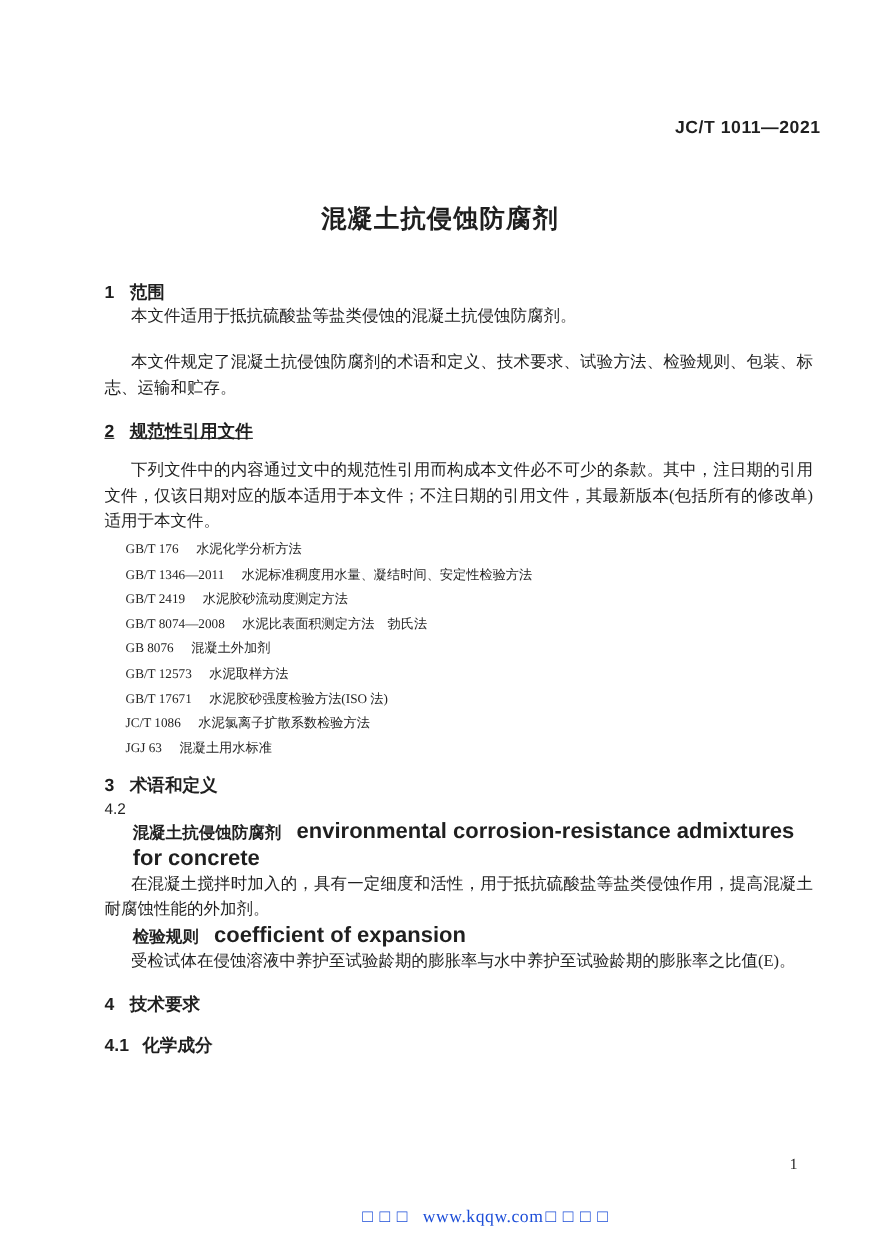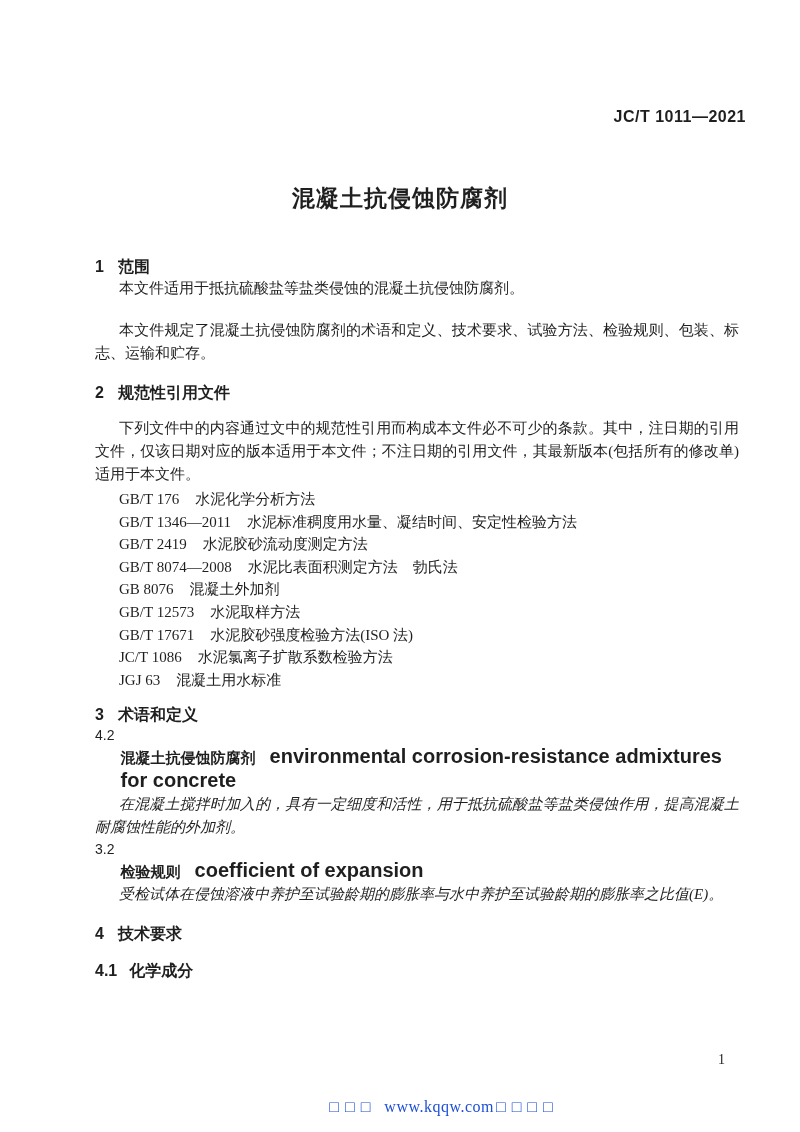--- a/index.html
+++ b/index.html
@@ -25,49 +25,49 @@
   }
   .content {
     position:absolute; top:252px; left:81px; width:644px;margin-left:14px;
   }
   .sec-heading {
     font-family:"Liberation Sans","DejaVu Sans",sans-serif;
     font-weight:bold; font-size:16px; line-height:20px;
   }
   .sec-heading .sec-num { margin-right:14px; }
   .h1-scope { margin-top:5px; }
-  .h2-refs  { margin-top:18px; }
+  .h2-refs  { margin-top:18px;text-decoration:underline; }
   .h3-terms { margin-top:14px; }
   .h4-req   { margin-top:18px; }
   .h41-sub  { margin-top:17px; }
   .h41-sub .sec-num { margin-right:12px; }
   .body-text {
     margin:0; font-size:15px; line-height:23px;
     text-align:justify; text-indent:1.6em;
   }
   .p-first { margin-top:19px; }
   .p-intro { margin-top:14px; }
   .p-terms-intro { margin-top:14px; }
   .ref-list { margin:2px 0 0 0; padding:0; list-style:none; }
-  .ref-item { font-size:15px; line-height:22.6px; margin-left:1.6em; }
+  .ref-item { font-size:12px; line-height:22.6px; margin-left:1.6em; }
   .ref-code { margin-right:16px; }
   .term-num {
     font-family:"Liberation Sans","DejaVu Sans",sans-serif;
     font-size:14px; line-height:20px;
   }
   .term-line { line-height:22px; margin-left:1.6em; }
   .term-cn {
     font-family:"Liberation Sans","DejaVu Sans",sans-serif;
     font-weight:bold; font-size:15px;
   }
   .term-en {
     font-family:Liberation Sans, sans-serif;
     font-weight:bold; font-size:20px; margin-left:14px;
   }
-  .def { text-indent:1.6em;font-style:italic; }
+  .def { text-indent:1.6em; }
   .page-number {
     position:absolute; top:1052px; right:75px;
     font-size:14px; font-family:"Liberation Serif",serif;
   }
   .footer-mark {
     position:absolute; top:1098px; left:0; width:100%;
     text-align:center; font-size:16px; color:#1d4ed8;
     font-family:Liberation Serif, serif;
     padding-left:44px;
   }
@@ -114,21 +114,20 @@
 
     <div class="term-entry">
       <div class="term-num">4.2</div>
       <div class="term-line">
         <span class="term-cn">混凝土抗侵蚀防腐剂</span><span class="term-en">environmental corrosion-resistance admixtures for concrete</span>
       </div>
       <p class="body-text def">在混凝土搅拌时加入的，具有一定细度和活性，用于抵抗硫酸盐等盐类侵蚀作用，提高混凝土耐腐蚀性能的外加剂。</p>
     </div>
 
     <div class="term-entry">
-      <div class="term-num">3.2</div>
       <div class="term-line">
         <span class="term-cn">检验规则</span><span class="term-en">coefficient of expansion</span>
       </div>
       <p class="body-text def">受检试体在侵蚀溶液中养护至试验龄期的膨胀率与水中养护至试验龄期的膨胀率之比值(E)。</p>
     </div>
 
     <div class="sec-heading h4-req">
       <span class="sec-num">4</span><span>技术要求</span>
     </div>
     <div class="sec-heading h41-sub">

